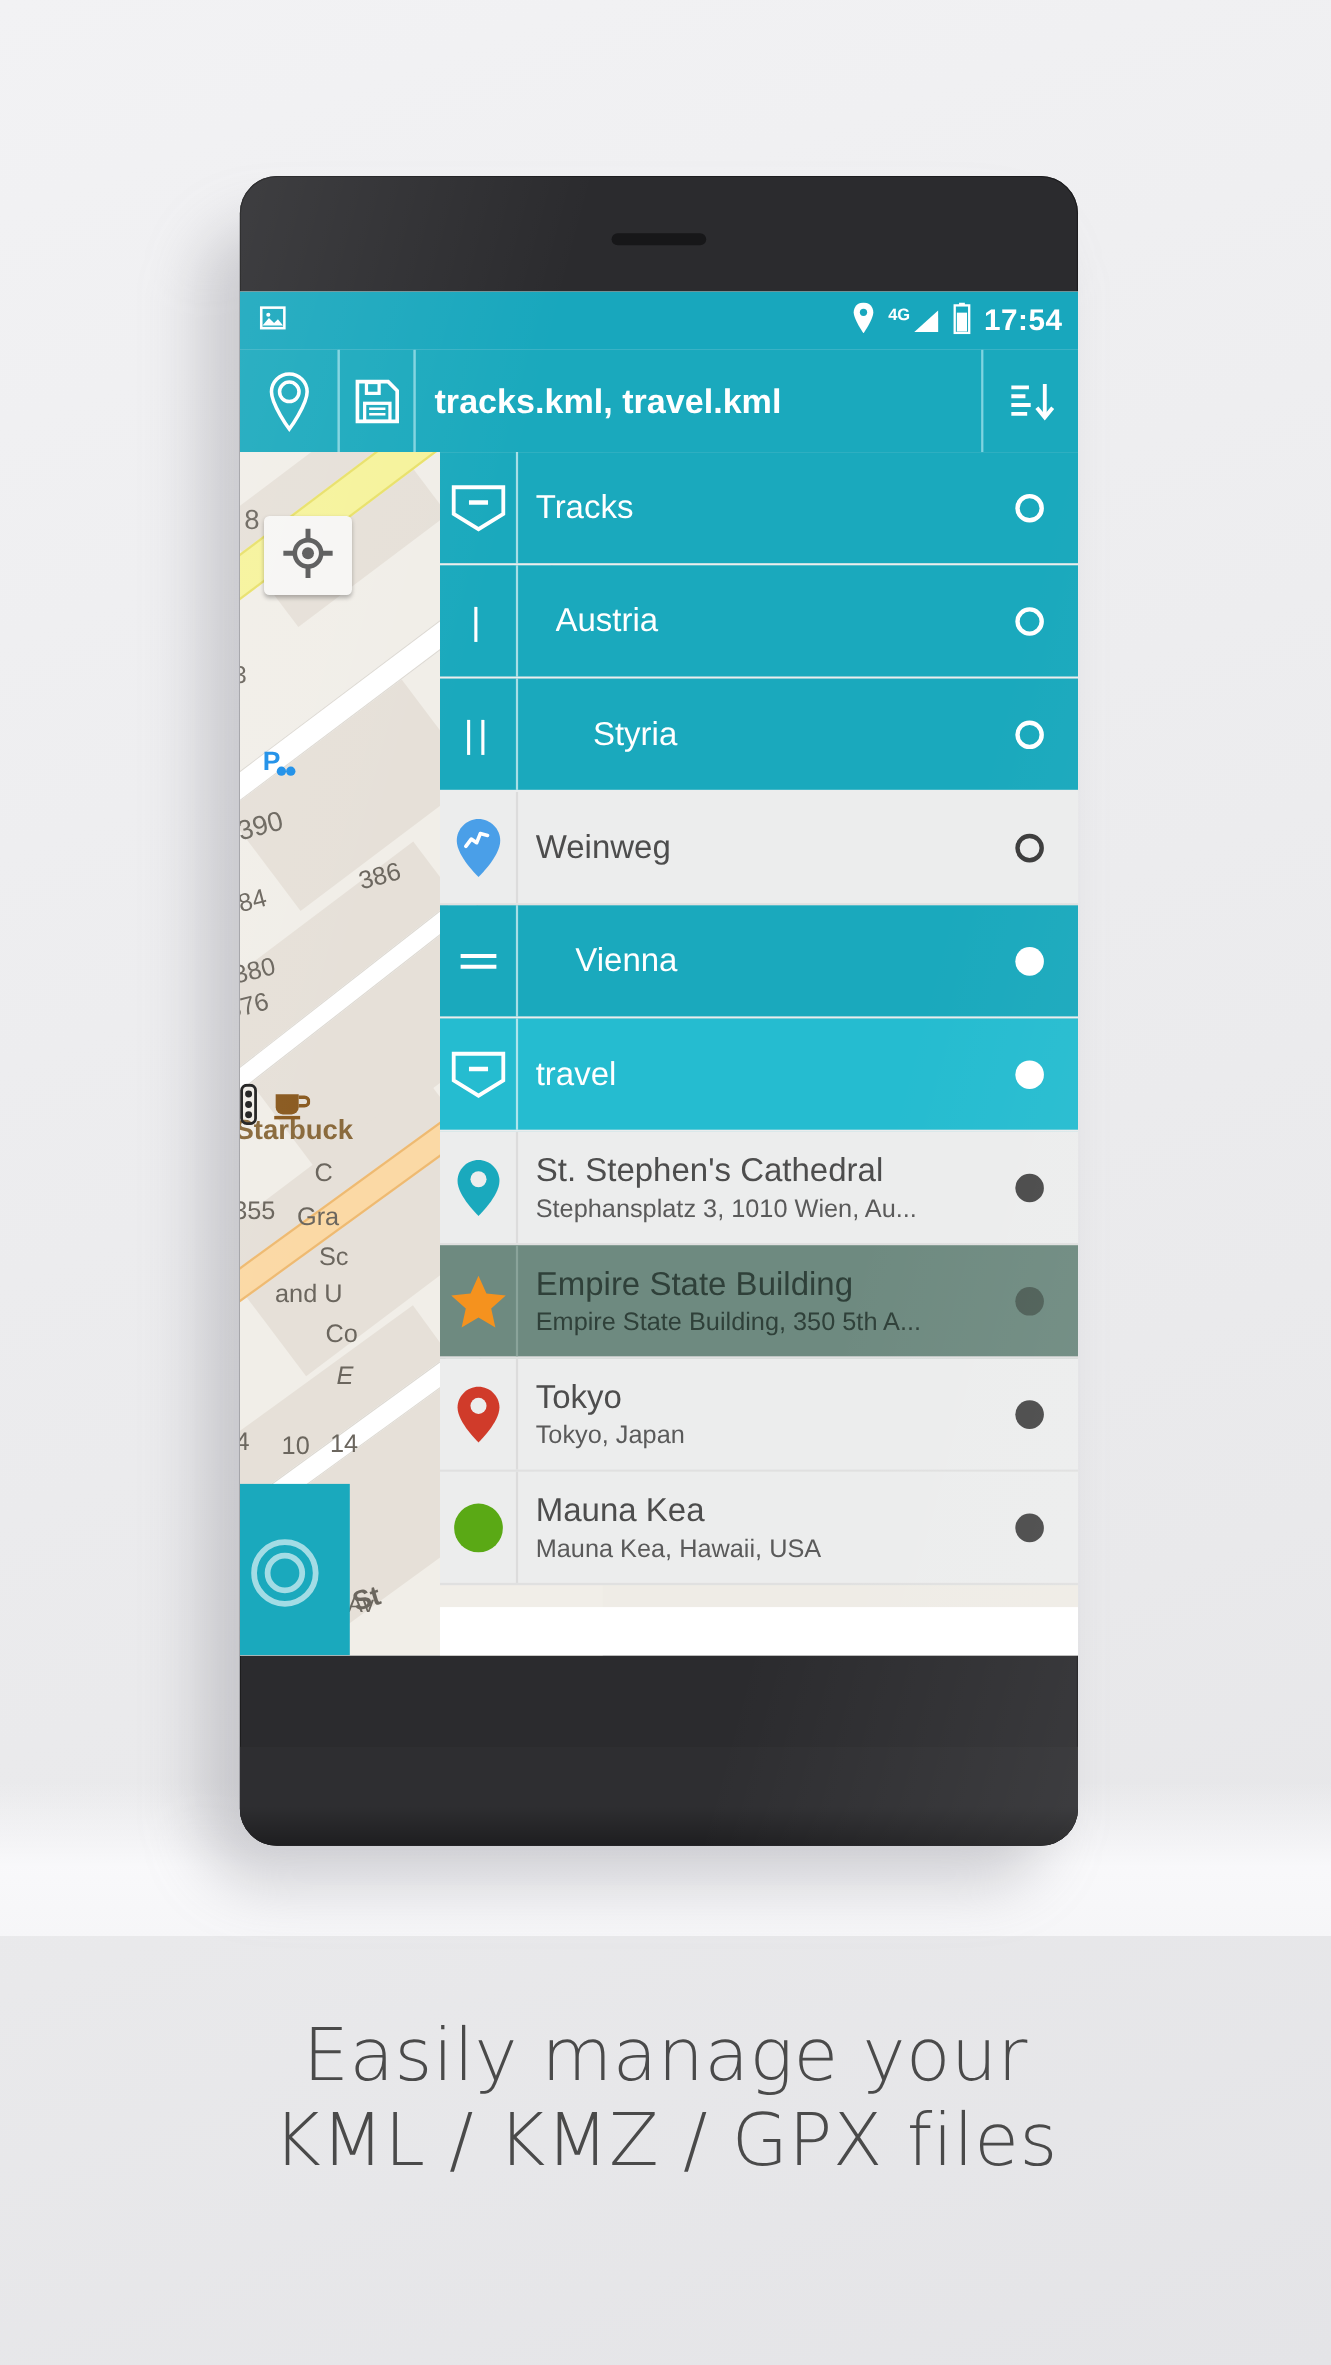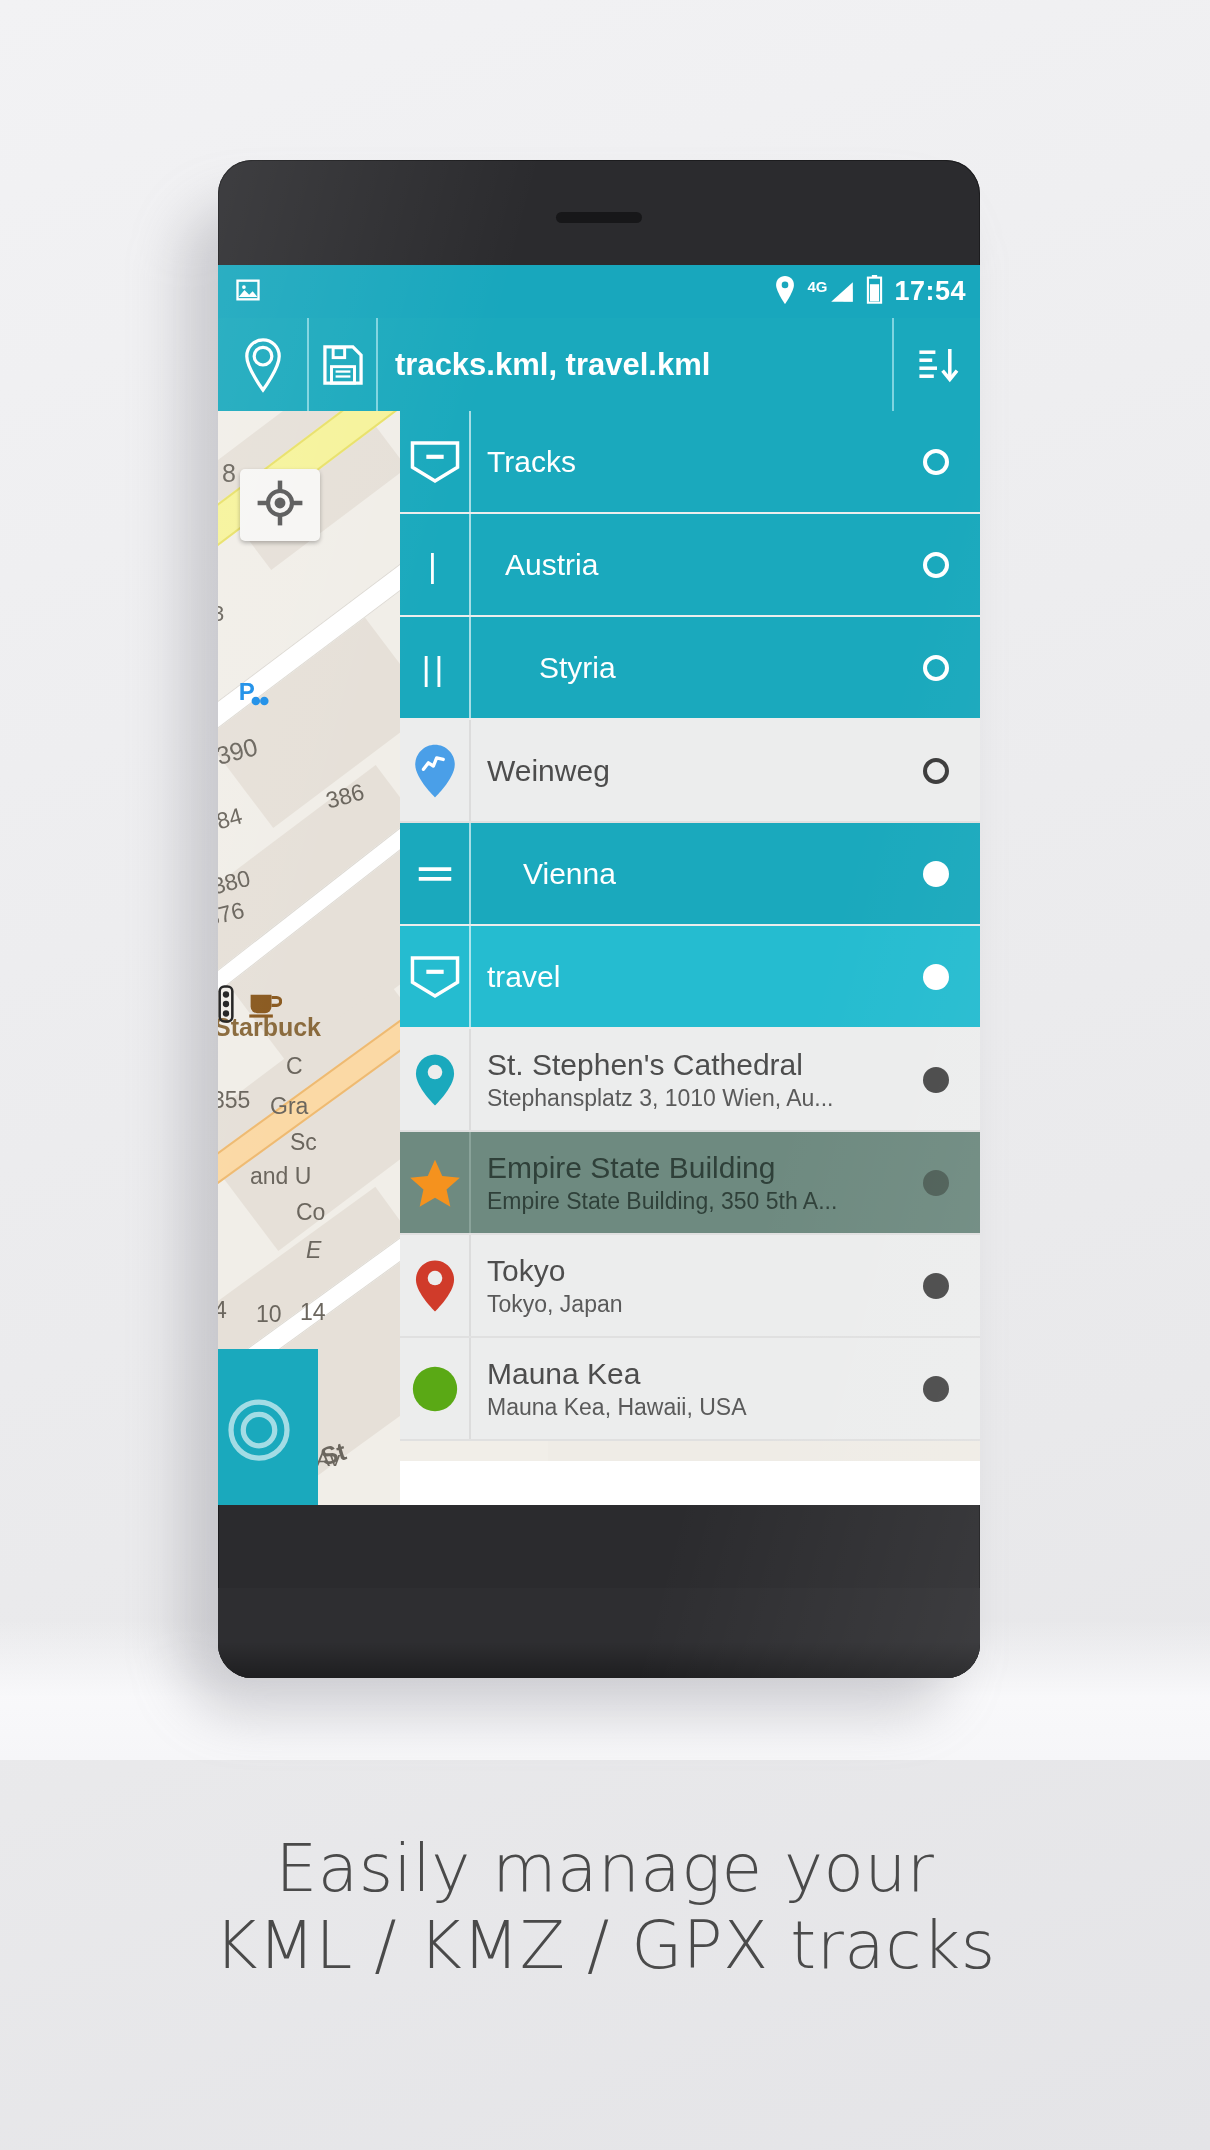--- a/index.html
+++ b/index.html
@@ -479,14 +479,14 @@
     </div>
 
   </div>
 
   <div id="phone-bottom"></div>
   <div id="phone-bezel-sheen"></div>
 </div>
 
 <div id="caption">
   <span class="l1">Easily manage your</span>
-  <span class="l2">KML / KMZ / GPX tracks</span>
+  <span class="l2">KML / KMZ / GPX files</span>
 </div>
 
 </body></html>

